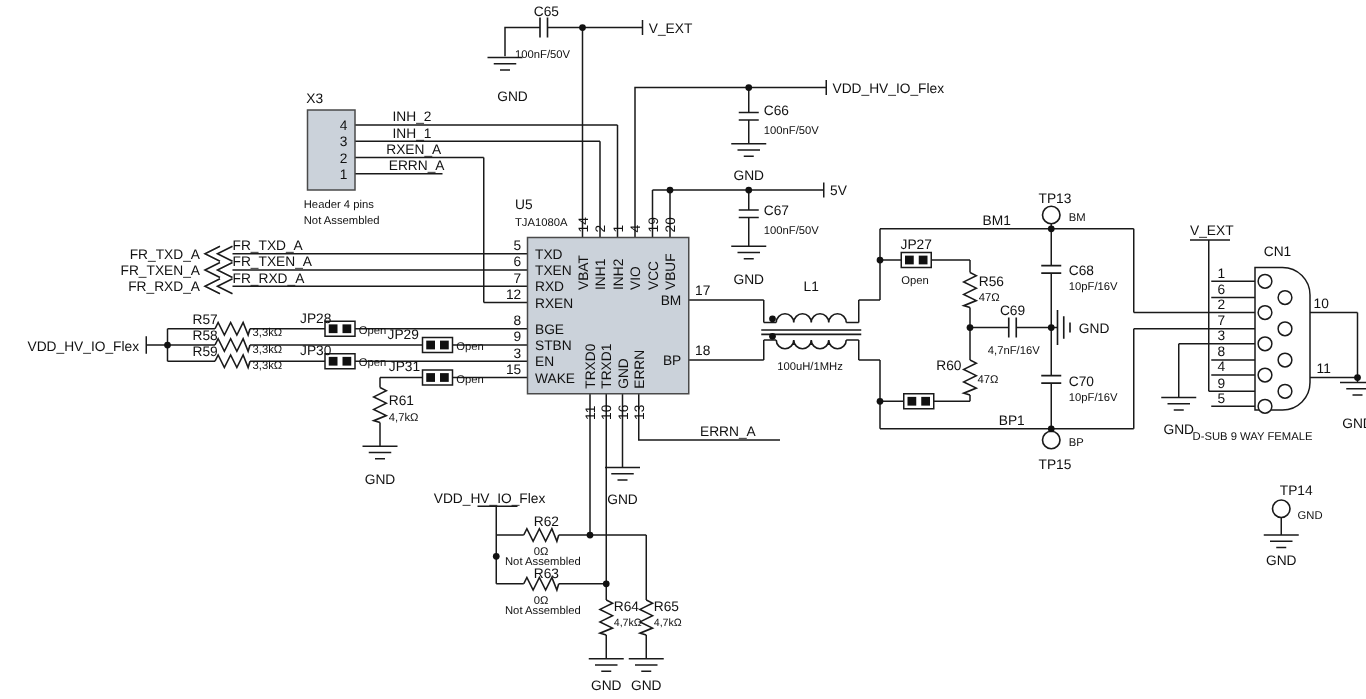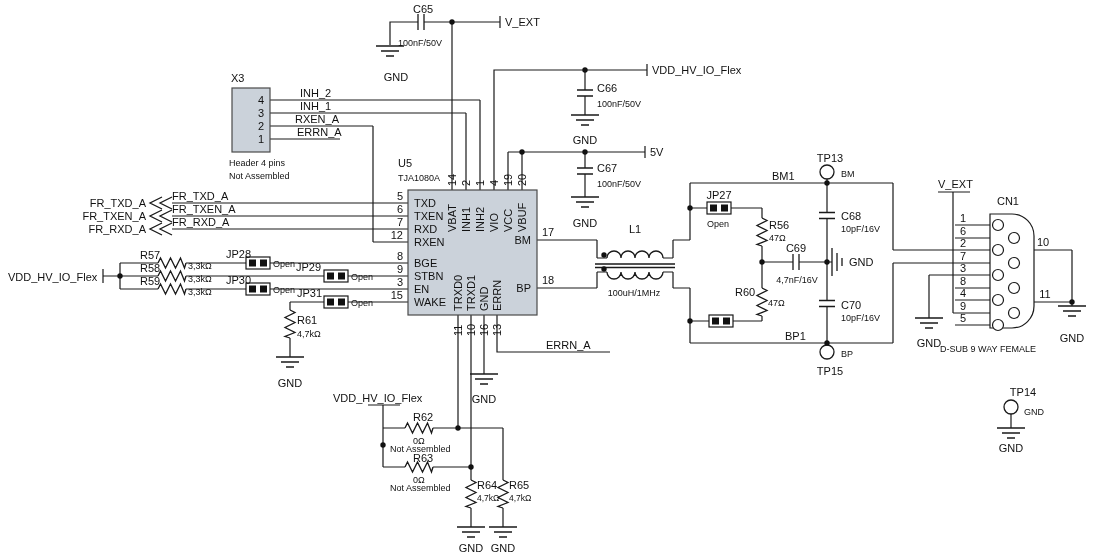--- a/index.html
+++ b/index.html
@@ -1,16 +1,16 @@
 <!DOCTYPE html>
 <html><head>
 <meta charset="utf-8">
 <style>
   html,body{margin:0;padding:0;background:#fff;}
-  .page{width:935px;height:559px;position:relative;background:#fff;}
+  .page{width:935px;height:559px;position:relative;background:#fff;padding-left:14px;}
   svg text{font-family:"Liberation Sans","DejaVu Sans",sans-serif;fill:#111;}
   .t11{font-size:11px;}
   .t9{font-size:9px;}
   .t8{font-size:8.5px;}
   .mid{text-anchor:middle;}
   .end{text-anchor:end;}
   .wire{stroke:#1a1a1a;stroke-width:1.2;fill:none;}
   .sym{stroke:#1a1a1a;stroke-width:1.3;fill:none;}
   .chip{fill:#cbd2da;stroke:#4a4a4a;stroke-width:1.2;}
   .dsub{fill:#fff;stroke:#1a1a1a;stroke-width:1.2;}

